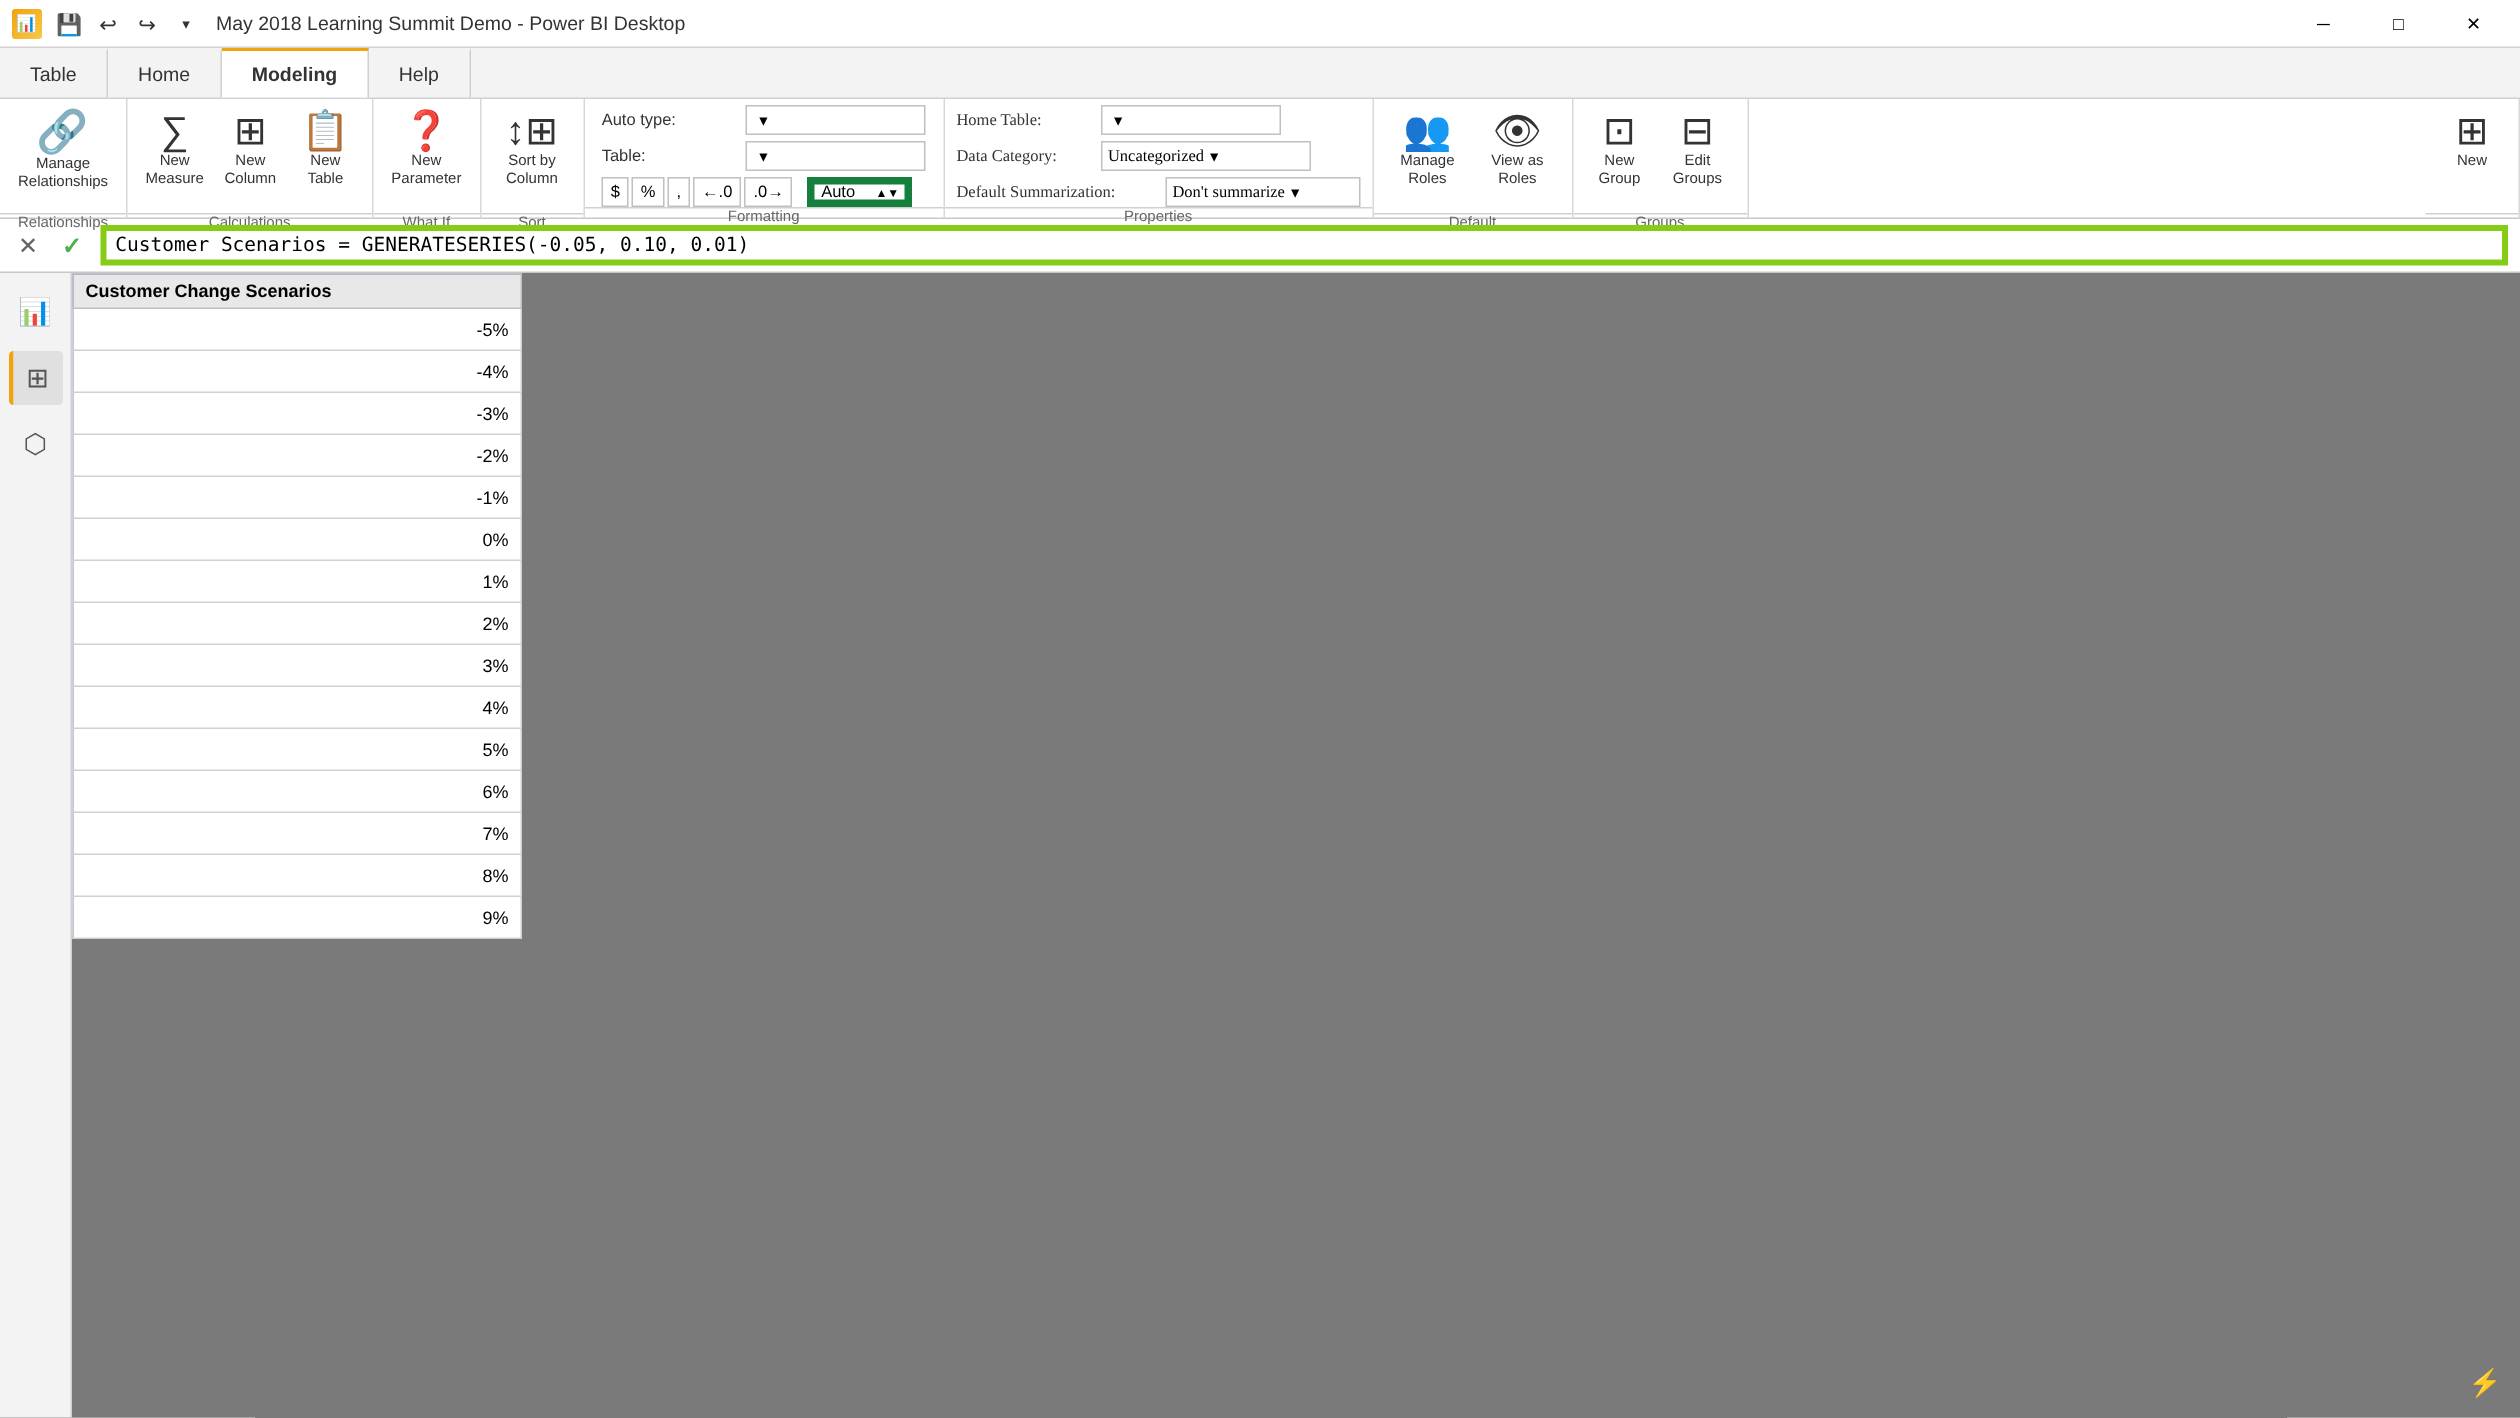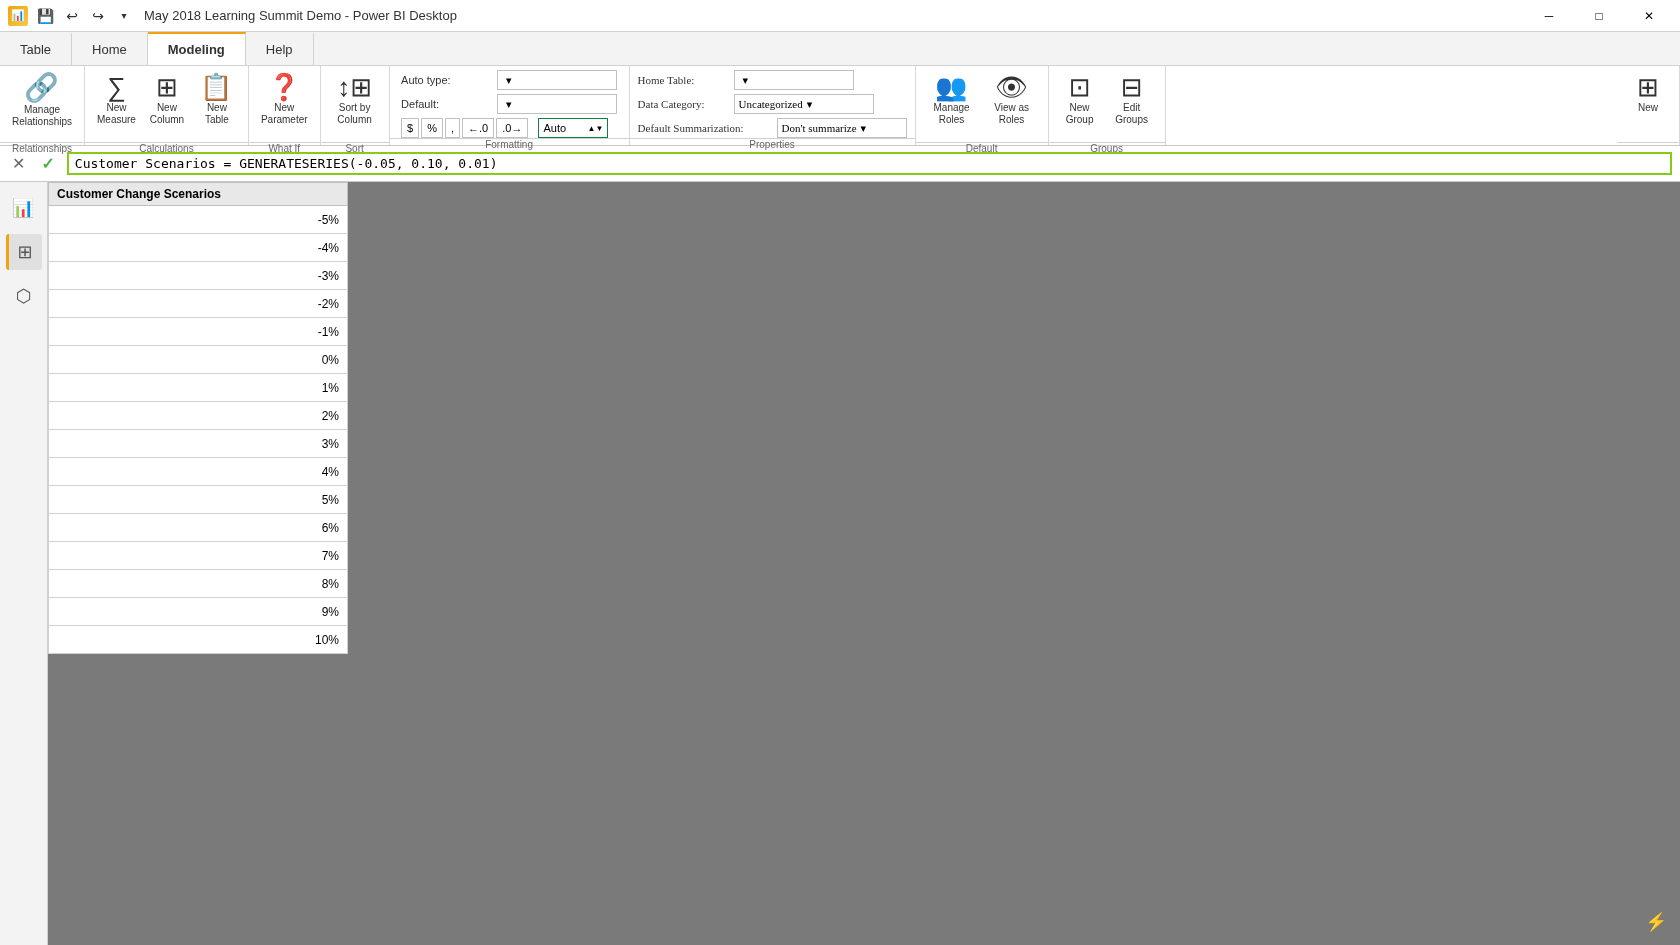--- a/index.html
+++ b/index.html
@@ -34,21 +34,21 @@
       display: flex; flex-direction: column; align-items: center; justify-content: flex-start; padding: 4px 6px; cursor: pointer; border: none; background: transparent; min-width: 56px; height: 72px; border-radius: 2px; color: #333;
     }
     .ribbon-btn .btn-icon { font-size: 28px; line-height: 1; margin-bottom: 2px; }
     .ribbon-btn .btn-label { font-size: 10px; text-align: center; line-height: 1.2; max-width: 60px; }
 
     
     #formula-bar {
       display: flex; align-items: center; background: #ffffff; height: 36px; border-bottom: 1px solid #c8c8c8; padding: 0 8px; gap: 8px;
     }
     .formula-btn { border: none; background: transparent; cursor: pointer; font-size: 16px; color: #666; padding: 2px 4px; }
-    .formula-input { flex: 1; border: 2px solid #84cc16; padding: 2px 6px; font-size: 13px; font-family: 'Consolas', monospace; }
+    .formula-input { flex: 1; border: 4px solid #84cc16; padding: 2px 6px; font-size: 13px; font-family: 'Consolas', monospace; }
 
     
     #main-area { display: flex; height: calc(945px - 32px - 34px - 80px - 36px); }
 
     
     #sidebar { width: 48px; background: #f3f3f3; border-right: 1px solid #d0d0d0; display: flex; flex-direction: column; align-items: center; padding: 8px 0; gap: 8px; }
     .sidebar-icon { width: 36px; height: 36px; display: flex; align-items: center; justify-content: center; cursor: pointer; border-radius: 3px; font-size: 18px; color: #555; }
     .sidebar-icon.active { background: #e0e0e0; border-left: 3px solid #f0a30a; }
 
     
@@ -60,21 +60,21 @@
     .table-wrapper { padding: 0; }
 
     
     .corner-icon { position: absolute; bottom: 12px; right: 12px; font-size: 18px; color: #4488cc; }
     .prop-row { display: flex; align-items: center; gap: 6px; }
     .prop-label { font-size: 11px; color: #333; min-width: 90px; }
     .prop-sel { font-size: 11px; border: 1px solid #c0c0c0; background: #fff; padding: 1px 18px 1px 4px; cursor: pointer; height: 20px; position: relative; display: flex; align-items: center; gap: 4px; min-width: 160px; }
 
     .currency-btns { display: flex; gap: 2px; align-items: center; }
     .curr-btn { border: 1px solid #c0c0c0; background: #fff; padding: 2px 5px; cursor: pointer; font-size: 11px; height: 20px; }
-    .auto-sel { border: 1px solid #15803d; background: #fff; padding: 1px 4px; cursor: pointer; font-size: 11px; height: 20px; min-width: 70px; display: flex; align-items: center; justify-content: space-between; }
+    .auto-sel { border: 5px solid #15803d; background: #fff; padding: 1px 4px; cursor: pointer; font-size: 11px; height: 20px; min-width: 70px; display: flex; align-items: center; justify-content: space-between; }
 
     
     .group-wrapper { display: flex; flex-direction: column; align-items: center; border-right: 1px solid #d8d8d8; }
     .group-inner { display: flex; align-items: stretch; padding: 4px 6px 0 6px; }
     .group-label-row { text-align: center; font-size: 10px; color: #666; padding-bottom: 2px; border-top: 1px solid #d0d0d0; width: 100%; }
   </style>
 </head>
 <body>
 
 <div id="title-bar">
@@ -153,21 +153,21 @@
   <div class="group-wrapper" style="min-width:240px;">
     <div class="group-inner" style="flex-direction:column; gap:4px; padding: 4px 8px 0 8px;">
       <div class="prop-row">
         <span class="prop-label">Auto type:</span>
         <div class="prop-sel" style="min-width:120px;">
           <span></span>
           <span>▾</span>
         </div>
       </div>
       <div class="prop-row">
-        <span class="prop-label">Default:</span>
+        <span class="prop-label">Table:</span>
         <div class="prop-sel" style="min-width:120px;">
           <span></span>
           <span>▾</span>
         </div>
       </div>
       <div class="prop-row">
         <div class="currency-btns">
           <button class="curr-btn">$</button>
           <button class="curr-btn">%</button>
           <button class="curr-btn">,</button>
@@ -316,22 +316,19 @@
             </tr>
             <tr>
               <td>7%</td>
             </tr>
             <tr>
               <td>8%</td>
             </tr>
             <tr>
               <td>9%</td>
             </tr>
-            <tr>
-              <td>10%</td>
-            </tr>
           </tbody>
       </table>
     </div>
 
     <div class="corner-icon" style="position:absolute; bottom:12px; right:12px; font-size:18px; color:#4499dd;">⚡</div>
   </div>
 </div>
 
 </body></html>

